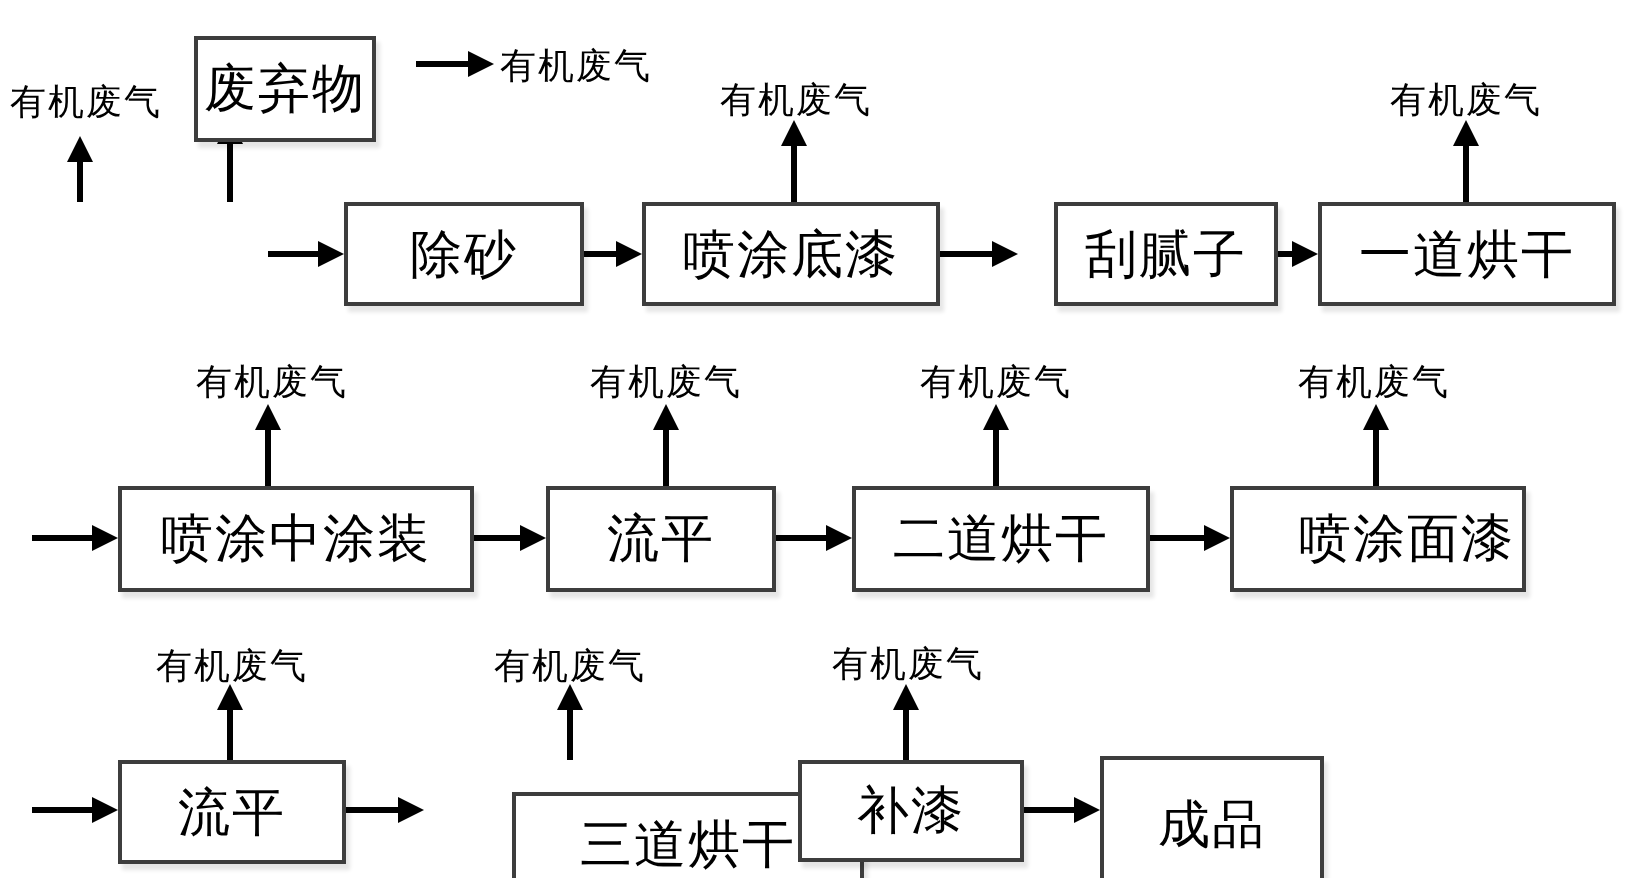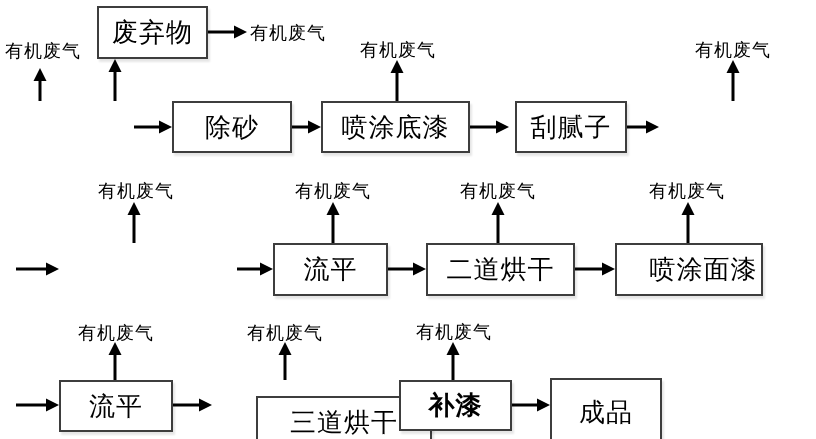--- a/index.html
+++ b/index.html
@@ -158,33 +158,35 @@
     <g>
       <line x1="285" y1="380" x2="285" y2="354"></line>
         <polygon points="285,342 278.5,355 291.5,355"></polygon>
     </g>
     <g>
       <line x1="453" y1="380" x2="453" y2="354"></line>
         <polygon points="453,342 446.5,355 459.5,355"></polygon>
     </g>
   </svg>
 
-  <div class="node" style="left:97px; top:6px; width:111px; height:53px;">废弃物</div>
+  <div class="node" style="left:97px; top:18px; width:91px; height:53px;">废弃物</div>
 
   <div class="node" style="left:172px; top:101px; width:120px; height:52px;">除砂</div>
   <div class="node" style="left:321px; top:101px; width:149px; height:52px;">喷涂底漆</div>
-  <div class="node" style="left:515px; top:101px; width:112px; height:52px;">刮腻子</div>
+  <div class="node" style="left:527px; top:101px; width:112px; height:52px;">刮腻子</div>
+  <div class="node" style="left:659px; top:101px; width:149px; height:52px;">一道烘干</div>
 
+  <div class="node" style="left:59px; top:243px; width:178px; height:53px;">喷涂中涂装</div>
   <div class="node" style="left:273px; top:243px; width:115px; height:53px;">流平</div>
   <div class="node" style="left:426px; top:243px; width:149px; height:53px;">二道烘干</div>
   <div class="node" style="left:615px; top:243px; width:148px; height:53px;padding-left:29px;">喷涂面漆</div>
 
   <div class="node" style="left:59px; top:380px; width:114px; height:52px;">流平</div>
   <div class="node" style="left:212px; top:396px; width:176px; height:52px;margin-left:44px;">三道烘干</div>
-  <div class="node" style="left:399px; top:380px; width:113px; height:51px;font-weight:bold;">补漆</div>
+  <div class="node" style="left:399px; top:380px; width:113px; height:51px;">补漆</div>
   <div class="node" style="left:550px; top:378px; width:112px; height:68px;">成品</div>
 
   <div class="elabel" style="left:5px; top:39px;">有机废气</div>
   <div class="elabel" style="left:250px; top:21px;">有机废气</div>
   <div class="elabel centered" style="left:398px; top:38px;">有机废气</div>
   <div class="elabel centered" style="left:733px; top:38px;">有机废气</div>
   <div class="elabel centered" style="left:136px; top:179px;">有机废气</div>
   <div class="elabel centered" style="left:333px; top:179px;">有机废气</div>
   <div class="elabel centered" style="left:498px; top:179px;">有机废气</div>
   <div class="elabel centered" style="left:687px; top:179px;">有机废气</div>

